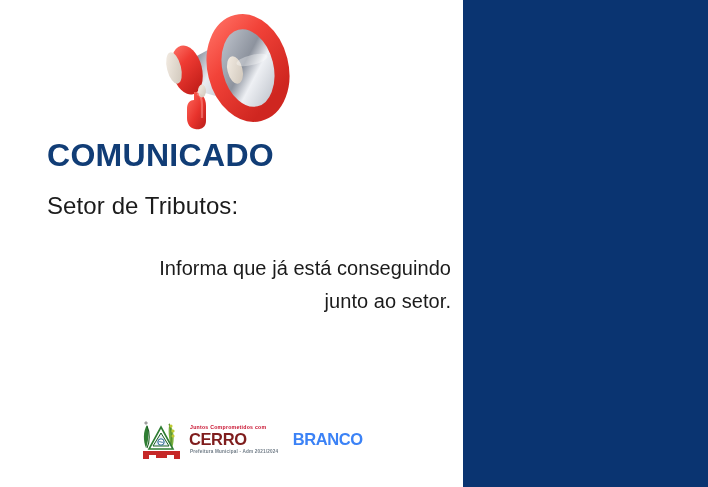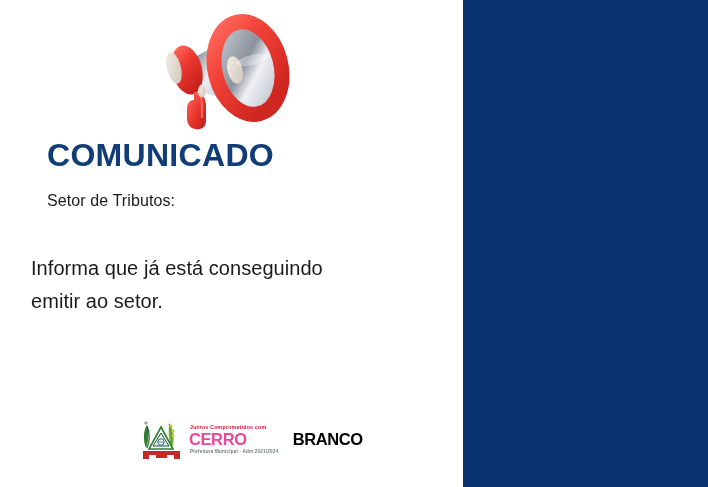--- a/index.html
+++ b/index.html
@@ -58,35 +58,36 @@
     color: #113d76;
     line-height: 1.1;
     font-family: "Liberation Sans", sans-serif;
   }
 
   
   #subject-line {
     position: absolute;
     left: 47px;
     top: 191px;
-    font-size: 16px;
+    font-size: 24px;
     color: #1b1b1b;
     line-height: 1.25;
     letter-spacing: 0.1px;
   }
 
   #body-paragraph {
     position: absolute;
-    left: 31px;
+    left: 39px;
     top: 252px;
     width: 412px;
     font-size: 20px;
     color: #1b1b1b;
     line-height: 33px;
     letter-spacing: 0.05px;
+    text-align: right;
   }
   #body-paragraph .ln { display: block; white-space: nowrap; }
 
   
   #footer-logo {
     position: absolute;
     left: 138px;
     top: 414px;
     width: 175px;
     height: 50px;
@@ -115,22 +116,22 @@
     margin-bottom: 1px;
   }
 
   #logo-title {
     font-size: 16.5px;
     font-weight: bold;
     letter-spacing: -0.4px;
     white-space: nowrap;
     line-height: 1;
   }
-  #logo-title .cerro  { color: #ec4899; }
-  #logo-title .branco { color: #000000; padding-left: 42px; }
+  #logo-title .cerro  { color: #7f1d1d; }
+  #logo-title .branco { color: #3b82f6; padding-left: 42px; }
 
   #logo-tagline-bottom {
     font-size: 4.6px;
     font-weight: bold;
     color: #6f7b86;
     letter-spacing: 0.2px;
     white-space: nowrap;
     margin-top: 2px;
     padding-left: 1px;
   }
@@ -210,21 +211,21 @@
         </g>
       </svg>
     </div>
 
     <div id="headline">COMUNICADO</div>
 
     <div id="subject-line">Setor de Tributos:</div>
 
     <div id="body-paragraph">
       <span class="ln">Informa que já está conseguindo</span>
-      <span class="ln">emitir ao setor.</span>
+      <span class="ln">junto ao setor.</span>
     </div>
 
     <div id="footer-logo">
 
       <div id="coat-of-arms">
         <svg viewBox="0 0 47 48" width="47" height="48" aria-hidden="true">
 
           <path d="M9 10 C5 16 5 26 8 33 C10 28 11 20 10 14 Z" fill="#2e7d32"></path>
           <path d="M9 11 C12 17 12 27 9 33" fill="none" stroke="#1b5e20" stroke-width="1.1"></path>
 

